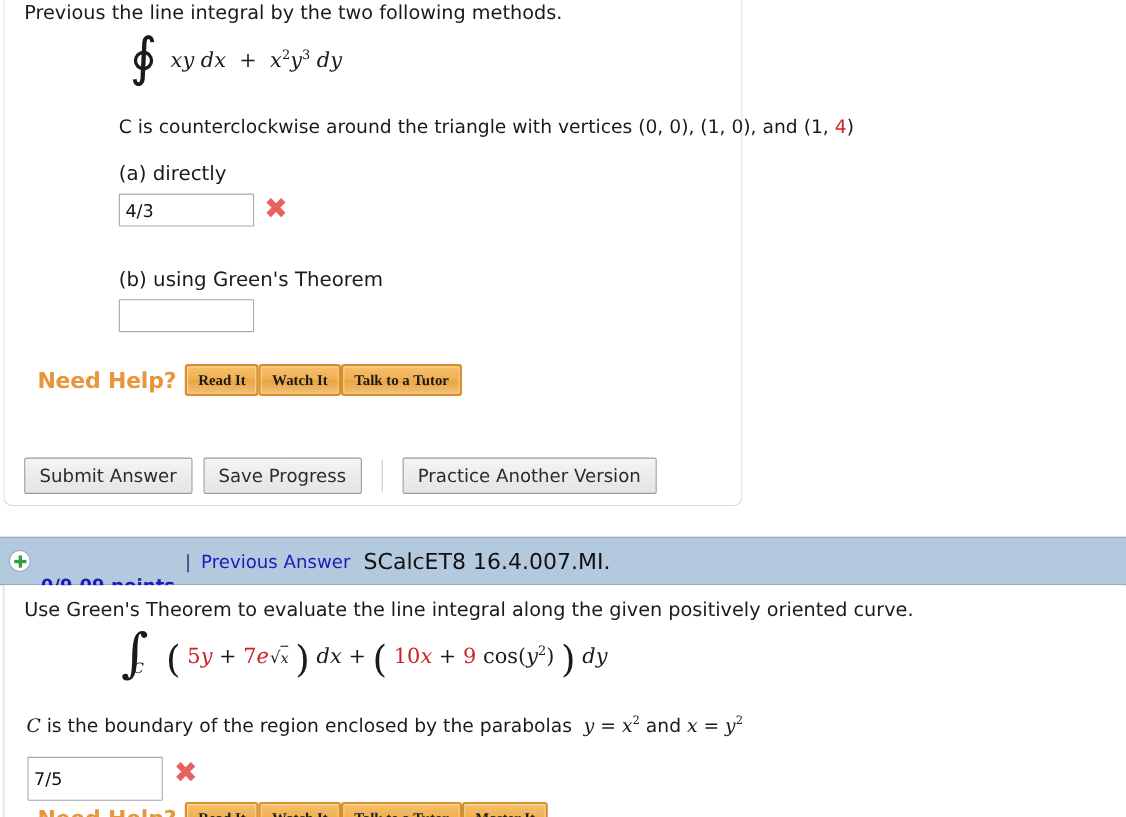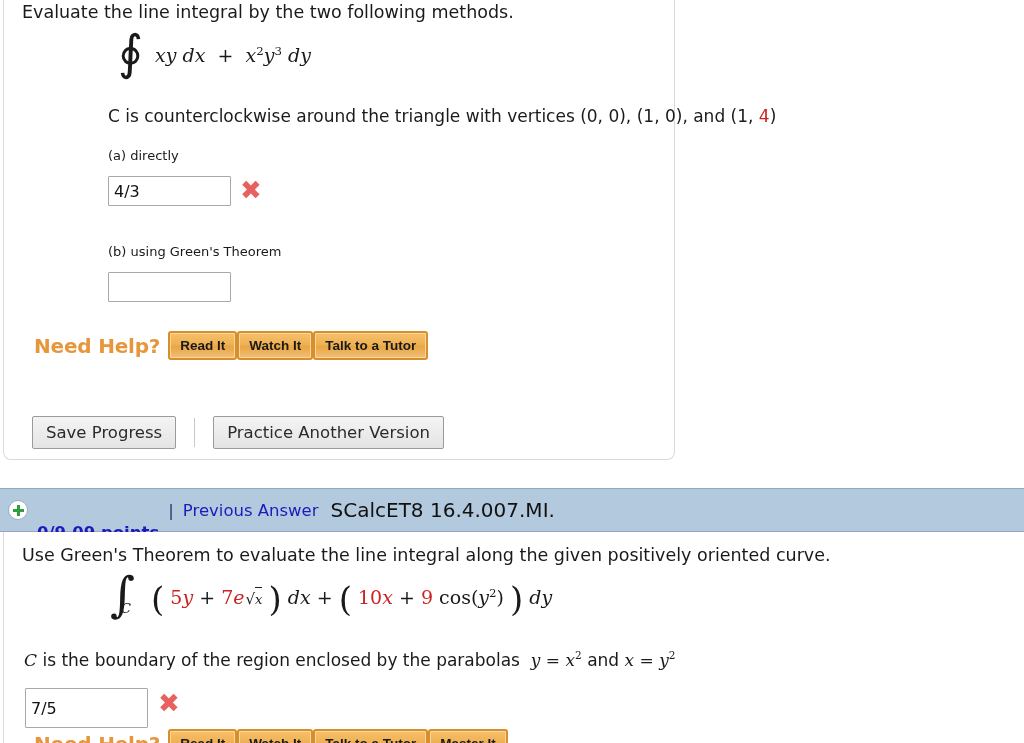--- a/index.html
+++ b/index.html
@@ -102,21 +102,21 @@
     position: absolute;
     font-size: 17px;
     white-space: nowrap;
     color: #1a1a1a;
   }
   #cond-1 { left: 108px; top: 106px; }
   #cond-2 { left: 24px; top: 650px; }
 
   .part-label {
     position: absolute;
-    font-size: 13px;
+    font-size: 18px;
     color: #1a1a1a;
     white-space: nowrap;
   }
   #label-a { left: 108px; top: 148px; }
   #label-b { left: 108px; top: 244px; }
 
   .answer-box {
     position: absolute;
     box-sizing: border-box;
     border: 1px solid #a8a8a8;
@@ -163,21 +163,21 @@
   }
   .help-btn {
     box-sizing: border-box;
     border: 2px solid #d98f28;
     border-radius: 3px;
     background: linear-gradient(to bottom, #f6c06a 0%, #efb155 45%, #e9a642 55%, #f2bf79 100%);
     padding: 4px 10px;
     font-size: 13.5px;
     font-weight: bold;
     color: #1a1a1a;
-    font-family: Liberation Sans, sans-serif;
+    font-family: Liberation Serif, serif;
     height: 29px;
     line-height: 18px;
     white-space: nowrap;
     box-shadow: inset 0 0 0 1px #f7d8a4;
     cursor: pointer;
   }
   #need-help-2 .help-btn { height: 29px; }
 
   
   .submit-row {
@@ -282,21 +282,21 @@
     background: #fff;
   }
 </style>
 </head>
 <body>
 
 <div class="question-panel"></div>
 
 <div class="q-body">
 
-  <div class="prompt" id="prompt-1">Evaluate the line integral by the two following methods.</div>
+  <div class="prompt" id="prompt-1">Previous the line integral by the two following methods.</div>
 
   <div class="math" id="integral-1">
     <span class="bigint">∮</span>
     <span>&nbsp;xy dx</span>
     <span class="mn">&nbsp;+&nbsp;</span>
     <span>x<sup>2</sup>y<sup>3</sup> dy</span>
   </div>
 
   <div class="cond" id="cond-1">
     <span>C is counterclockwise around the triangle with vertices (0, 0), (1, 0), and (1, </span><span class="red">4</span><span>)</span>
@@ -310,20 +310,21 @@
   <input class="answer-box" id="answer-b" type="text" value="" style="">
 
   <div class="need-help-row" id="need-help-1">
     <span class="need-help-label">Need Help?</span>
     <button class="help-btn">Read It</button>
     <button class="help-btn">Watch It</button>
     <button class="help-btn">Talk to a Tutor</button>
   </div>
 
   <div class="submit-row">
+    <button class="gray-btn">Submit Answer</button>
     <div class="btn-gap"></div>
     <button class="gray-btn">Save Progress</button>
     <div class="divider-v"></div>
     <button class="gray-btn">Practice Another Version</button>
   </div>
 </div>
 
 <div class="points-bar">
   <span class="plus-icon"></span>
   <span class="points-text">0/9.09 points</span>

